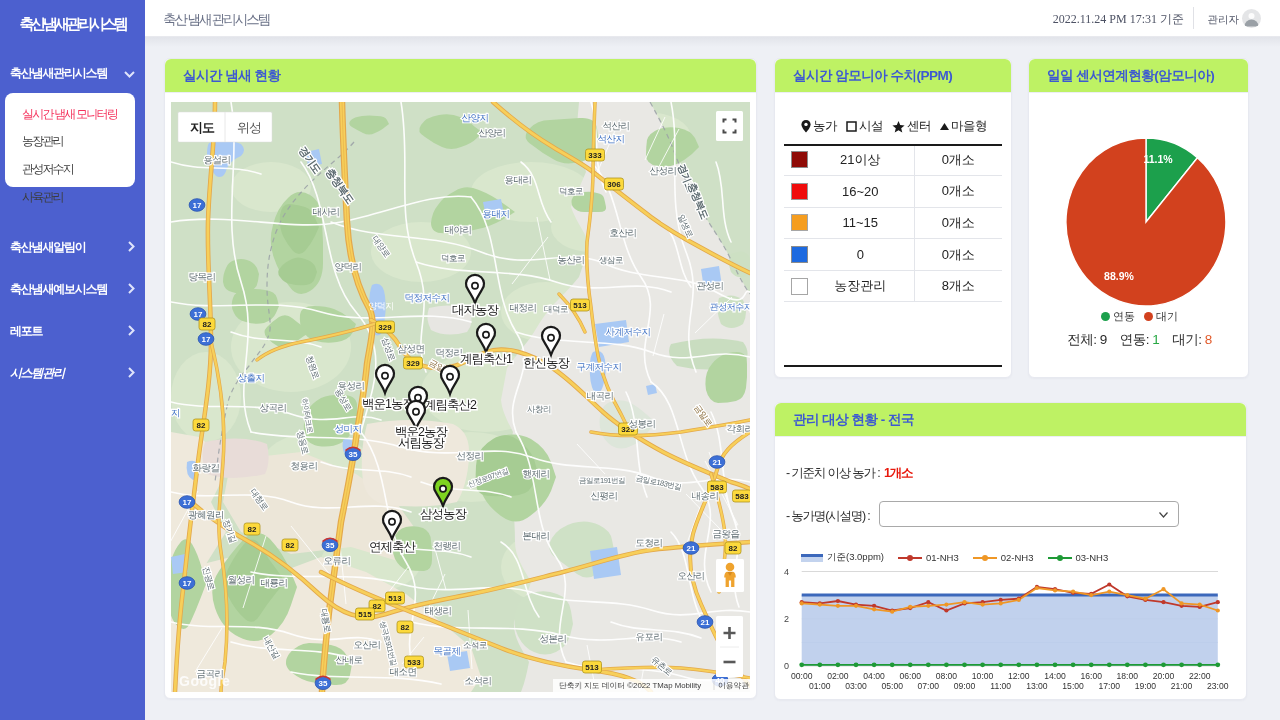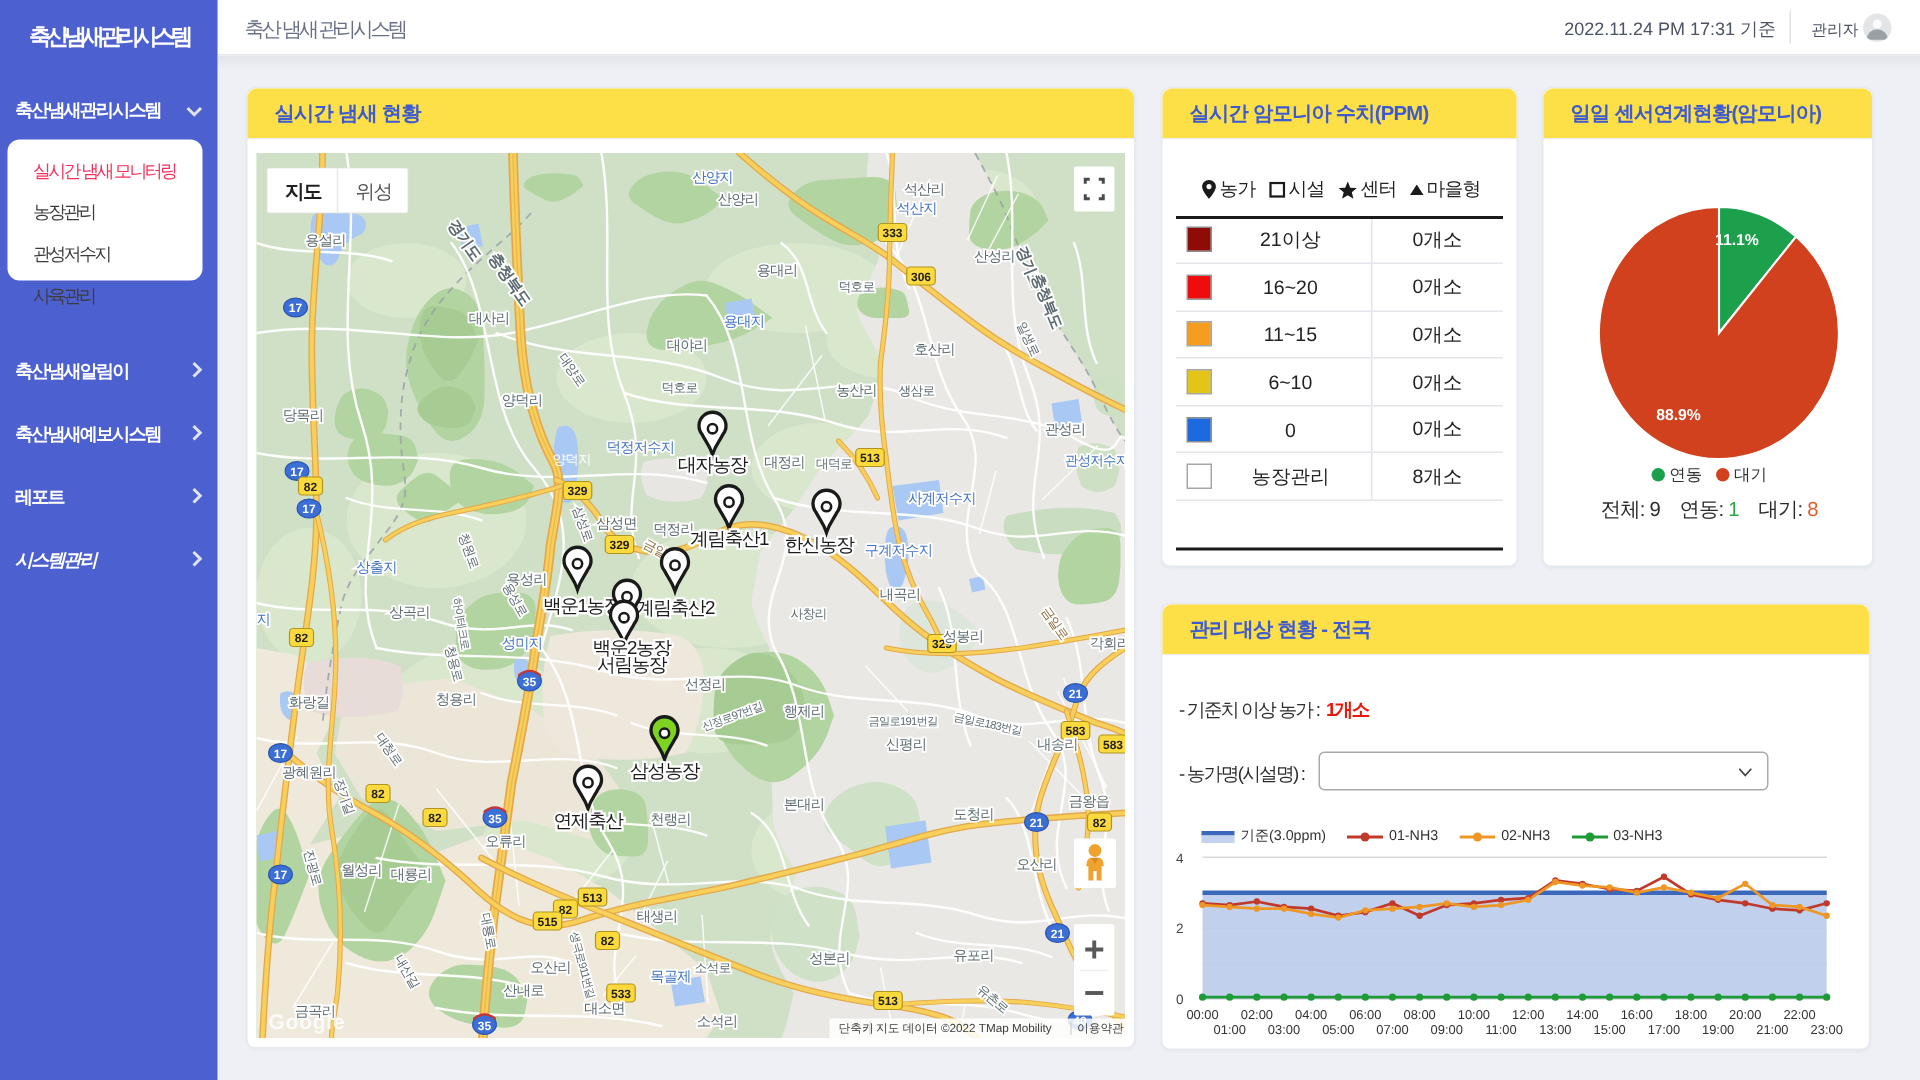--- a/index.html
+++ b/index.html
@@ -1,19 +1,19 @@
 <!DOCTYPE html>
 <html lang="ko"><head>
 <meta charset="utf-8">
 <title>축산 냄새 관리시스템</title>
 <style>
 * { margin:0; padding:0; box-sizing:border-box; }
 html,body { width:1280px; height:720px; overflow:hidden; font-family:"Liberation Sans",sans-serif; background:#eef0f5; }
 
-.header { position:absolute; left:145px; top:0; width:1135px; height:37px; background:#fff; border-bottom:1px solid #e8e9ee; z-index:5; }
+.header { position:absolute; left:145px; top:0; width:1135px; height:37px; background:#fff; border-bottom:1px solid #e8e9ee; z-index:5;font-family:Liberation Serif, serif; }
 .header .title { position:absolute; left:18px; top:11px; font-size:13.5px; color:#697086; letter-spacing:-2px; }
 .header .date { position:absolute; right:96px; top:11px; font-size:12px; color:#4d5264; }
 .header .sep { position:absolute; right:86px; top:7px; height:22px; border-left:1px solid #e0e1e6; }
 .header .admin { position:absolute; right:41px; top:13px; font-size:10.5px; color:#4d5264; }
 .header .avatar { position:absolute; right:19px; top:9px; width:19px; height:19px; border-radius:50%; background:#e4e5e7; overflow:hidden; }
 .header .avatar svg { display:block; }
 
 .sidebar { position:absolute; left:0; top:0; width:145px; height:720px; background:#4c60cf; z-index:6; color:#fff; }
 .sb-title { position:absolute; left:0; top:15px; width:145px; text-align:center; font-size:15px; font-weight:bold; letter-spacing:-3.2px; }
 .sb-item { position:absolute; left:10px; width:135px; font-size:12px; font-weight:bold; color:#fff; letter-spacing:-1.2px; white-space:nowrap; }
@@ -33,21 +33,21 @@
 .ppm-tbl .sw { width:15px; height:15px; margin-left:8px; flex:0 0 15px; }
 .ppm-tbl .lb { flex:1; text-align:center; }
 .t-top { position:absolute; left:9px; top:85px; width:218px; border-top:2px solid #1a1a1a; z-index:3; }
 .t-bot { position:absolute; left:9px; top:306px; width:218px; border-top:2px solid #1a1a1a; z-index:3; }
 
 .pie-leg { position:absolute; left:0; top:250px; width:221px; text-align:center; font-size:11px; color:#333; }
 .pie-leg b { display:inline-block; width:9px; height:9px; border-radius:50%; vertical-align:-1px; margin-right:3px; }
 .pie-tot { position:absolute; left:0; top:272px; width:221px; text-align:center; font-size:13.5px; color:#2b2b2b; letter-spacing:-0.5px; }
 
 .card { position:absolute; background:#fff; border:1px solid #e7e9f0; border-radius:6px; box-shadow:0 1px 2px rgba(40,50,90,.04); }
-.card-hd { height:34px; background:#fde047; border-bottom:1px solid #eceef5; border-radius:6px 6px 0 0; line-height:34px; padding-left:18px; font-size:13.5px; font-weight:bold; color:#3d5ad1; letter-spacing:-0.5px; }
+.card-hd { height:34px; background:#bef264; border-bottom:1px solid #eceef5; border-radius:6px 6px 0 0; line-height:34px; padding-left:18px; font-size:13.5px; font-weight:bold; color:#3d5ad1; letter-spacing:-0.5px; }
 #card-map   { left:164px; top:58px;  width:593px; height:641px; }
 #card-table { left:774px; top:58px;  width:238px; height:320px; }
 #card-pie   { left:1028px; top:58px; width:221px; height:320px; }
 #card-chart { left:774px; top:402px; width:473px; height:298px; }
 
 .mapwrap { position:absolute; left:6px; top:43px; width:579px; height:590px; overflow:hidden; background:#cfe0c6; }
 .topshadow { position:absolute; left:145px; top:37px; width:1135px; height:10px; background:linear-gradient(#e2e4ea, #eef0f5); z-index:1; }
 </style>
 </head>
 <body>
@@ -607,29 +607,20 @@
             <span class="in">
               <span class="sw" style="background:#f59d1f;outline:1px solid rgba(0,0,0,.35);"></span>
               <span class="lb">11~15</span>
             </span>
           </td>
           <td>0개소</td>
         </tr>
     <tr>
           <td class="c1">
             <span class="in">
-              <span class="sw" style="background:#e3c519;outline:1px solid rgba(0,0,0,.35);"></span>
-              <span class="lb">6~10</span>
-            </span>
-          </td>
-          <td>0개소</td>
-        </tr>
-    <tr>
-          <td class="c1">
-            <span class="in">
               <span class="sw" style="background:#1d6ae0;outline:1px solid rgba(0,0,0,.45);"></span>
               <span class="lb">0</span>
             </span>
           </td>
           <td>0개소</td>
         </tr>
     <tr>
           <td class="c1">
             <span class="in">
               <span class="sw" style="background:#fff;outline:1px solid rgba(0,0,0,.35);"></span>

